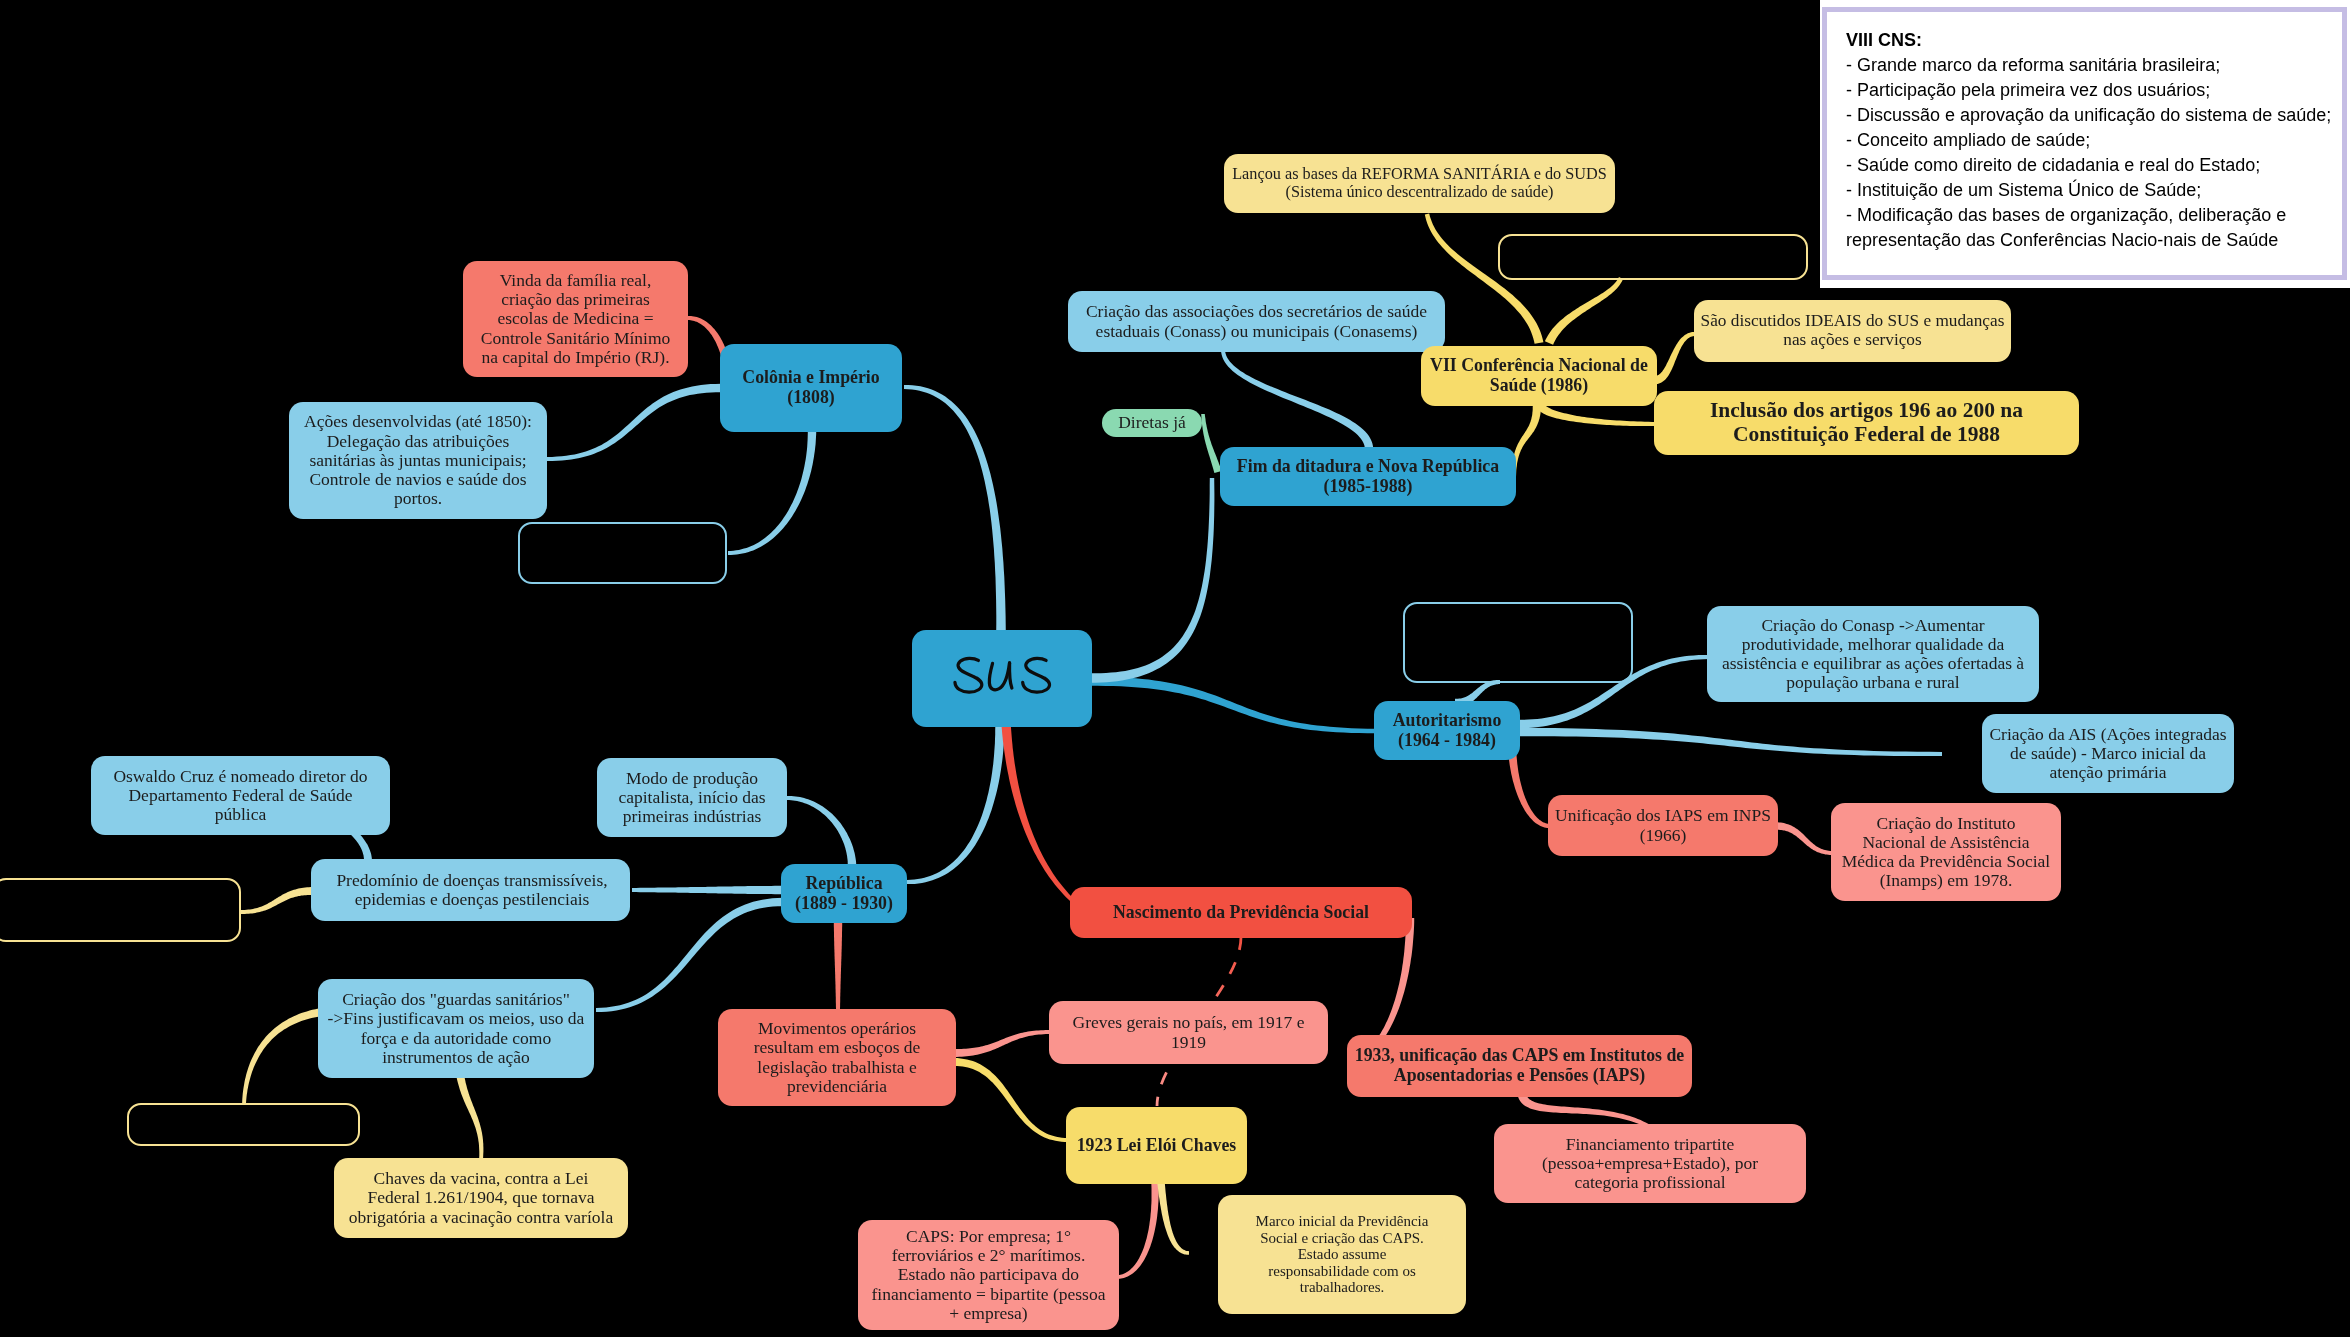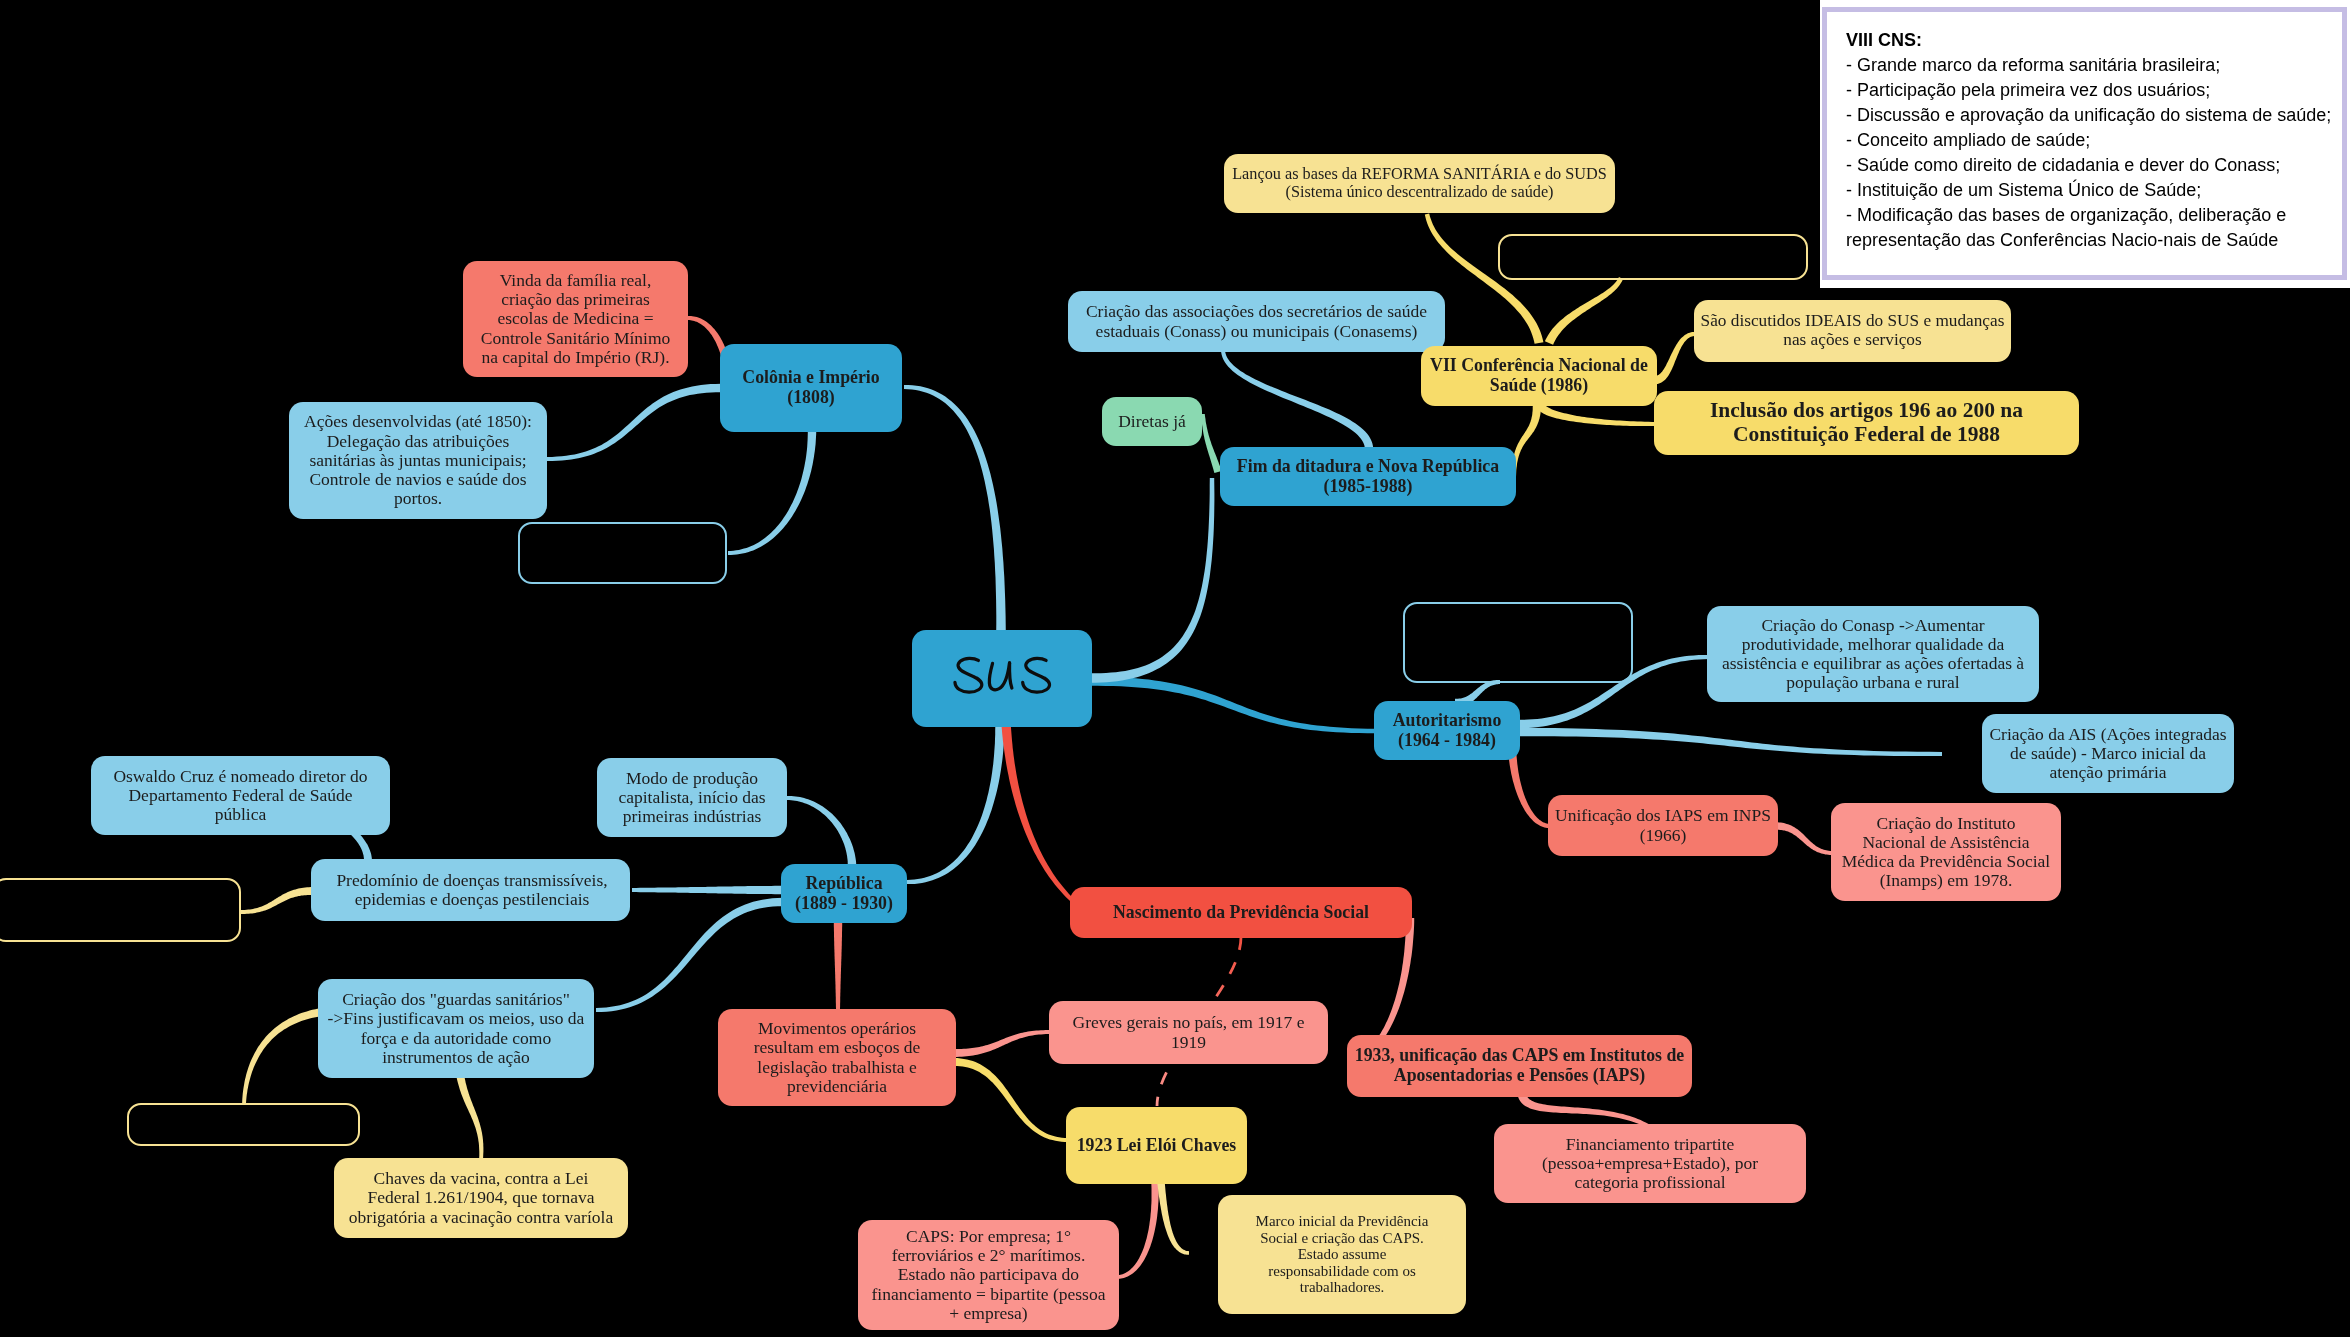--- a/index.html
+++ b/index.html
@@ -98,21 +98,21 @@
           <span>Colônia e Império</span>
           <span>(1808)</span>
         </span>
       </div>
       <div class="node" style="left: 1068px; top: 291px; width: 377px; height: 61px; font-size: 17.5px; background: rgb(137, 206, 233); justify-content: center;">
         <span>
           <span>Criação das associações dos secretários de saúde</span>
           <span>estaduais (Conass) ou municipais (Conasems)</span>
         </span>
       </div>
-      <div class="node" style="left: 1102px; top: 397px; width: 100px; height: 49px; font-size: 17.5px; background: rgb(138, 217, 177); justify-content: center;">
+      <div class="node" style="left: 1102px; top: 409px; width: 100px; height: 28px; font-size: 17.5px; background: rgb(138, 217, 177); justify-content: center;">
         <span>
           <span>Diretas já</span>
         </span>
       </div>
       <div class="node" style="left: 1224px; top: 154px; width: 391px; height: 59px; font-size: 16.25px; background: rgb(247, 226, 147);">
         <span>
           <span>Lançou as bases da REFORMA SANITÁRIA e do SUDS</span>
           <span>(Sistema único descentralizado de saúde)</span>
         </span>
       </div>
@@ -305,19 +305,19 @@
       </div>
     </div>
   <div id="cns" style="left: 1820px; top: 0px; width: 530px; height: 288px;">
     <div class="brd" style="inset: 7px 3px 8px 2px; border: 5px solid rgb(197, 189, 228);"></div>
     <div class="txt" style="left: 26px; top: 28px; right: 8px;">
         <div class="t0">VIII CNS:</div>
         <div>- Grande marco da reforma sanitária brasileira;</div>
         <div>- Participação pela primeira vez dos usuários;</div>
         <div>- Discussão e aprovação da unificação do sistema de saúde;</div>
         <div>- Conceito ampliado de saúde;</div>
-        <div>- Saúde como direito de cidadania e dever do Conass;</div>
+        <div>- Saúde como direito de cidadania e real do Estado;</div>
         <div>- Instituição de um Sistema Único de Saúde;</div>
         <div>- Modificação das bases de organização, deliberação e</div>
         <div>representação das Conferências Nacio-nais de Saúde</div>
       </div>
   </div>
 </div>
 
 </body></html>

